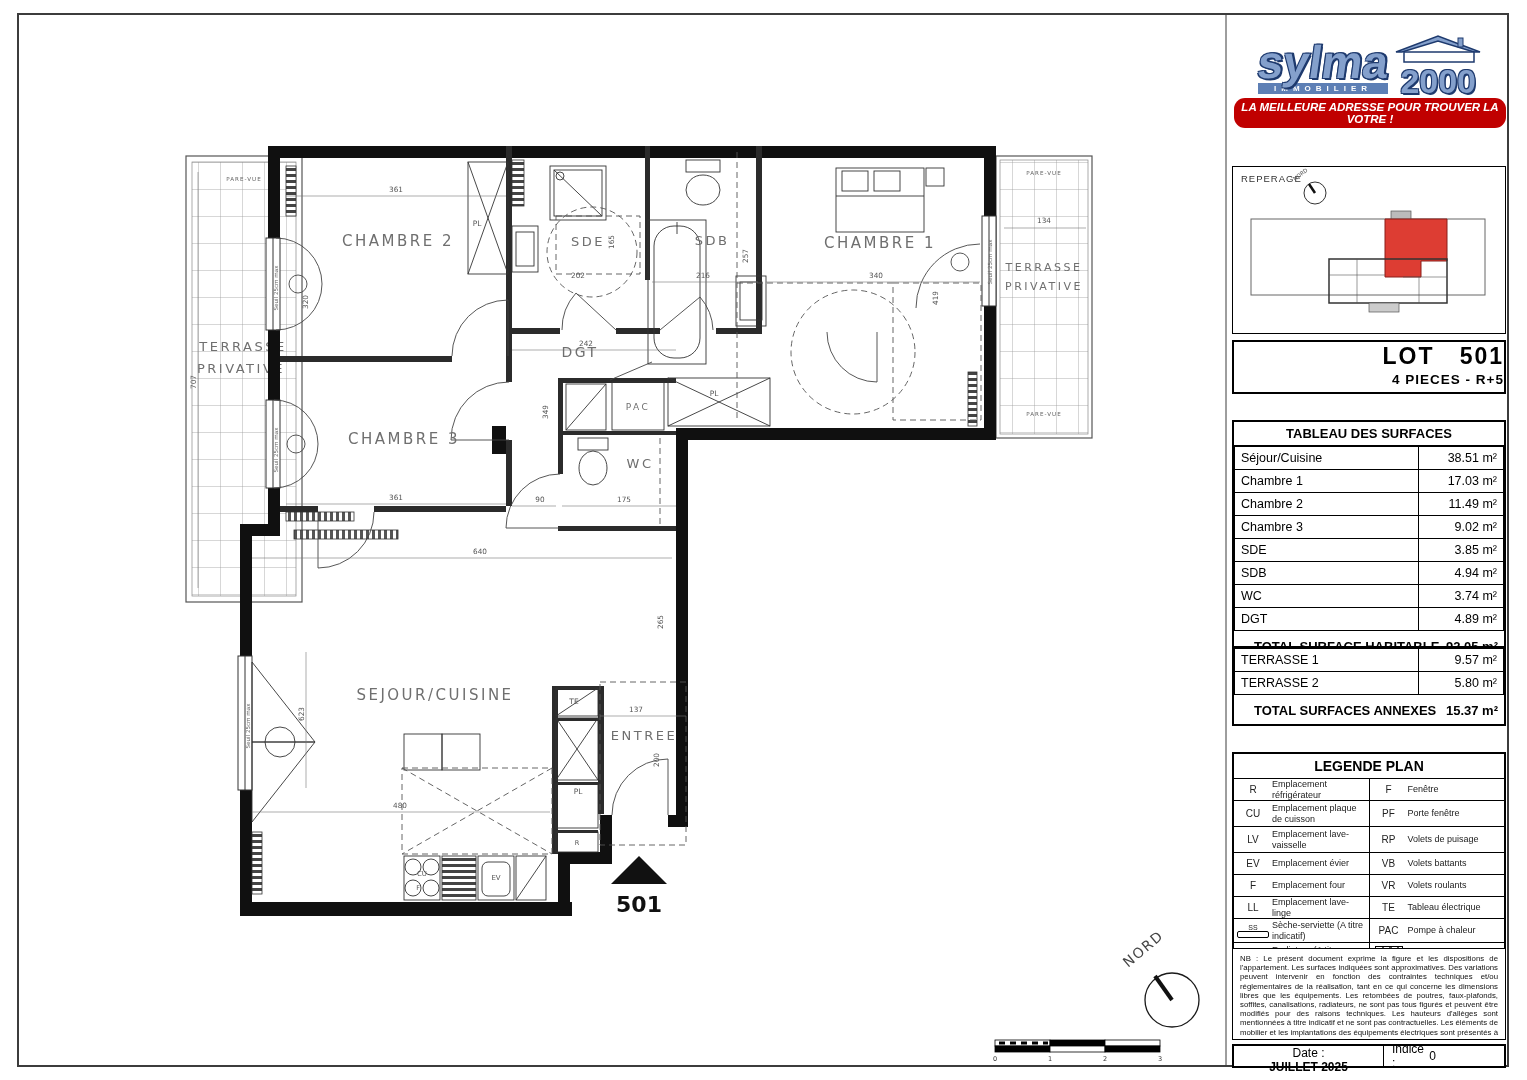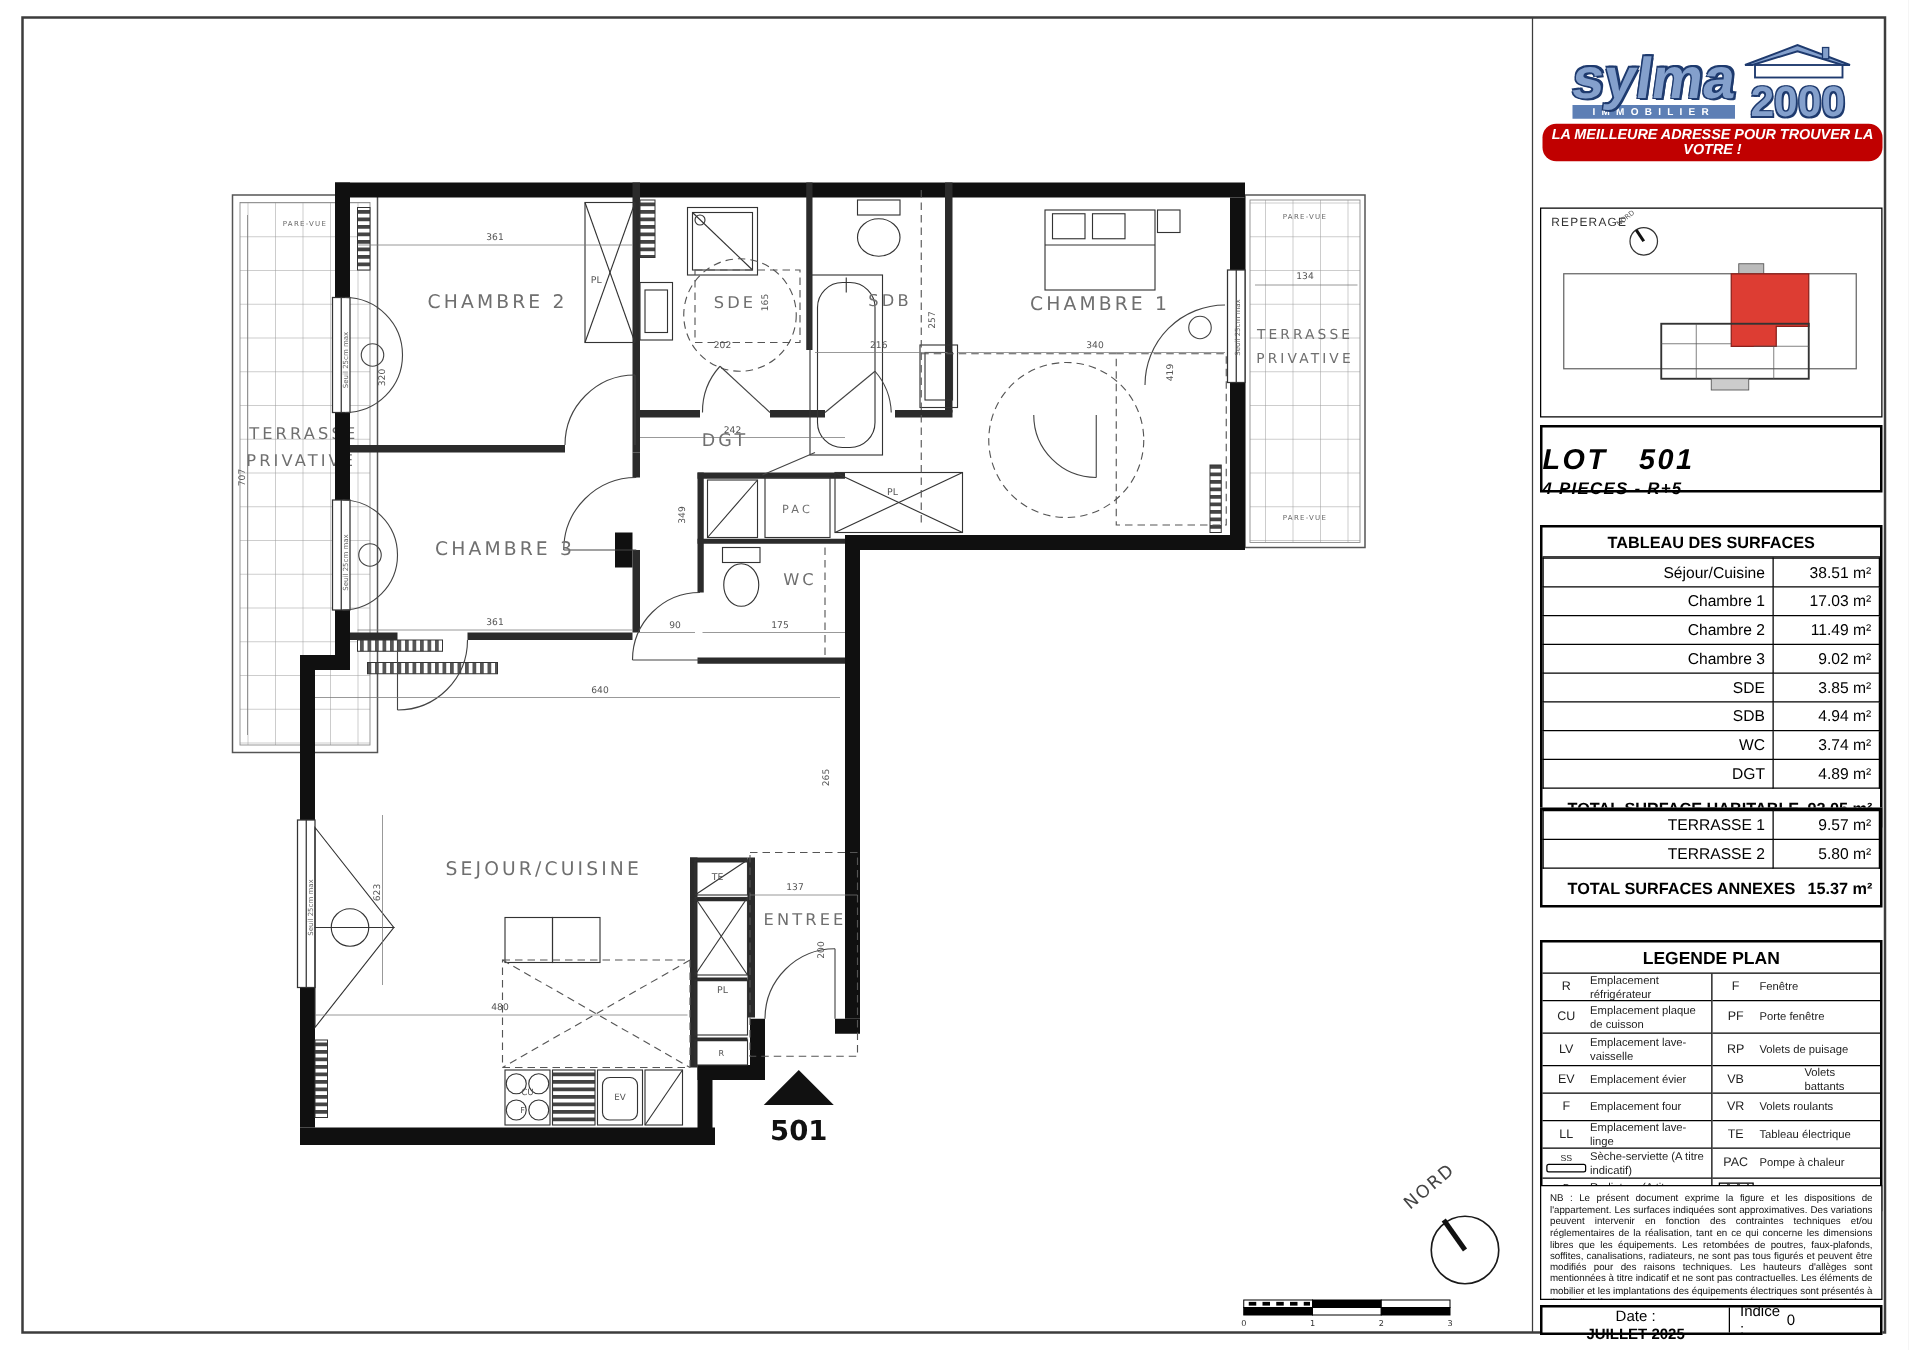--- a/index.html
+++ b/index.html
@@ -13,25 +13,25 @@
   .sb-box{position:absolute;left:1232px;width:274px;border:1.5px solid #000;background:#fff;box-sizing:border-box;}
   .logo-wrap{position:absolute;left:1234px;top:34px;width:272px;text-align:center;}
   .logo-row{display:flex;justify-content:center;align-items:flex-end;gap:6px;}
   .logo-sylma{display:inline-block;transform:skew(-8deg);font-weight:bold;font-size:46px;line-height:38px;color:#84a0cc;
     text-shadow:2px 2px 0 #1e3a6e,-1px -1px 0 #1e3a6e,1px -1px 0 #1e3a6e,-1px 1px 0 #1e3a6e,2px -1px 0 #1e3a6e;}
   .logo-immo{background:#5d7fb5;color:#fff;font-size:8px;letter-spacing:5px;padding:1px 6px;margin-top:1px;font-weight:bold;}
   .logo-2000{font-weight:bold;font-size:34px;color:#84a0cc;line-height:26px;
     text-shadow:1.5px 1.5px 0 #1e3a6e,-1px -1px 0 #1e3a6e,1px -1px 0 #1e3a6e,-1px 1px 0 #1e3a6e;}
   .banner{margin-top:4px;background:#c00000;border-radius:11px;color:#fff;font-style:italic;font-weight:bold;font-size:11.5px;padding:3px 2px;}
   .rep-label{position:absolute;left:8px;top:6px;font-size:9.5px;color:#333;letter-spacing:1px;}
-  .lot-box{text-align:left;padding-top:12px;font-style:italic;}
+  .lot-box{text-align:right;padding-top:1px;}
   .lot-title{font-size:23px;font-weight:bold;letter-spacing:2px;}
   .lot-sub{font-size:13.5px;font-weight:bold;margin-top:2px;letter-spacing:1px;}
   table.surf{border-collapse:collapse;width:100%;}
-  table.surf td{border:1px solid #000;font-size:12.5px;padding:2px 6px;height:18px;text-align:right;}
+  table.surf td{border:1px solid #000;font-size:12.5px;padding:2px 6px;height:18px;}
   table.surf td.v{width:72px;text-align:right;white-space:nowrap;}
   .surf-head{border-bottom:1.5px solid #000;text-align:center;font-weight:bold;font-size:13px;padding:4px 0;}
   .tot-row{display:flex;justify-content:space-between;align-items:center;font-weight:bold;font-size:13px;padding:8px 6px 6px 6px;margin-left:14px;}
   .leg-head{border-bottom:1.5px solid #000;text-align:center;font-weight:bold;font-size:14px;padding:4px 0;}
   .leg-grid{display:flex;}
   .leg-col{width:50%;}
   .leg-col.l{border-right:1.5px solid #000;}
   .leg-row{display:flex;align-items:center;border-bottom:1px solid #000;box-sizing:border-box;}
   .leg-row:last-child{border-bottom:none;}
   .leg-abbr{width:38px;text-align:center;font-size:10px;color:#222;flex-shrink:0;}
@@ -521,21 +521,21 @@
             <div class="leg-desc">Fenêtre</div>
           </div>
       <div class="leg-row" style="height:26px;">
             <div class="leg-abbr">PF</div>
             <div class="leg-desc">Porte fenêtre</div>
           </div>
       <div class="leg-row" style="height:26px;">
             <div class="leg-abbr">RP</div>
             <div class="leg-desc">Volets de puisage</div>
           </div>
-      <div class="leg-row" style="height:22px;gap:36px;">
+      <div class="leg-row" style="height:22px;">
             <div class="leg-abbr">VB</div>
             <div class="leg-desc">Volets battants</div>
           </div>
       <div class="leg-row" style="height:22px;">
             <div class="leg-abbr">VR</div>
             <div class="leg-desc">Volets roulants</div>
           </div>
       <div class="leg-row" style="height:22px;">
             <div class="leg-abbr">TE</div>
             <div class="leg-desc">Tableau électrique</div>

